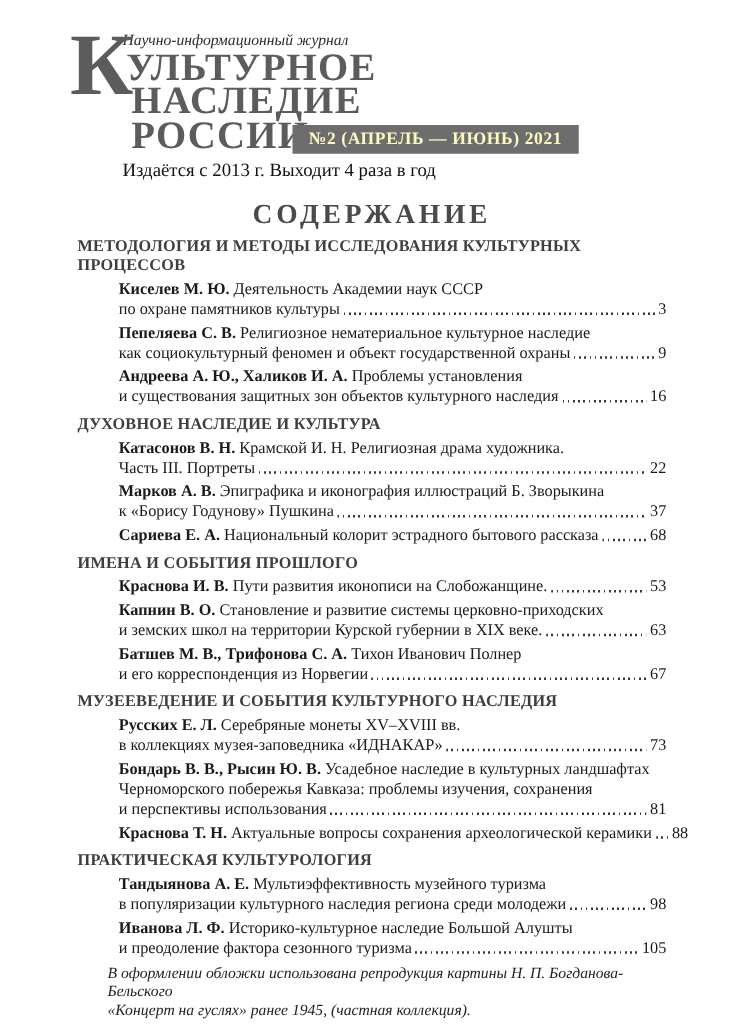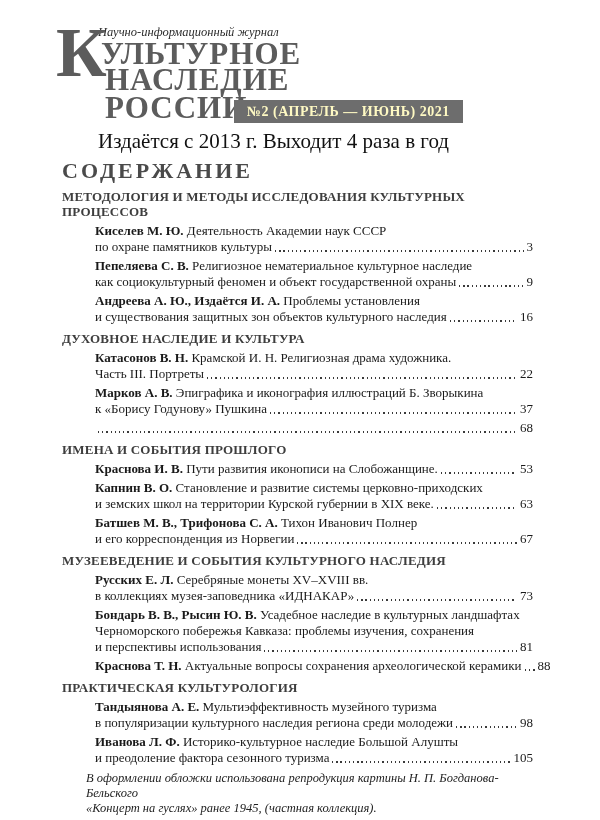--- a/index.html
+++ b/index.html
@@ -33,25 +33,25 @@
   .issue-badge {
     position:absolute; left:172px; top:77px;
     height:23px; line-height:23px; padding:0 13px;
     background:#6d6d6d; color:#fef9c3;
     font-size:14px; font-weight:bold; letter-spacing:0.5px;
     white-space:nowrap;
     text-align:center;
   }
   .pub-info {
     position:absolute; left:36px; top:106px;
-    font-size:21px; color:#111111;
+    font-size:15px; color:#111111;
   }
   
   .toc-title {
-    margin:10px 0 0; text-align:left;
+    margin:10px 0 0; text-align:center;
     font-size:22px; line-height:24px; font-weight:bold;
     letter-spacing:3px; color:#4a4a4a;
   }
   .toc-section { margin-top:6px; }
   .section-heading {
     font-size:13px; line-height:15px; font-weight:bold;
     color:#3e3e3e; letter-spacing:0.2px;
     margin:6px 0 4px;
   }
   .entry { margin:0 0 3px 33px; font-size:13px; line-height:16px; }
@@ -101,21 +101,21 @@
         </div>
         <div class="entry">
           <div class="entry-line"><span class="line-text"><span class="authors">Пепеляева С. В. </span>Религиозное нематериальное культурное наследие</span></div>
           <div class="entry-line leader-row">
             <span class="line-text">как социокультурный феномен и объект государственной охраны</span>
             <span class="leader-fill"></span>
             <span class="page-num">9</span>
           </div>
         </div>
         <div class="entry">
-          <div class="entry-line"><span class="line-text"><span class="authors">Андреева А. Ю., Издаётся И. А. </span>Проблемы установления</span></div>
+          <div class="entry-line"><span class="line-text"><span class="authors">Андреева А. Ю., Халиков И. А. </span>Проблемы установления</span></div>
           <div class="entry-line leader-row">
             <span class="line-text">и существования защитных зон объектов культурного наследия</span>
             <span class="leader-fill"></span>
             <span class="page-num">16</span>
           </div>
         </div>
       </section>
       <section class="toc-section">
         <div class="section-heading">ДУХОВНОЕ НАСЛЕДИЕ И КУЛЬТУРА</div>
         <div class="entry">
@@ -129,20 +129,21 @@
         <div class="entry">
           <div class="entry-line"><span class="line-text"><span class="authors">Марков А. В. </span>Эпиграфика и иконография иллюстраций Б. Зворыкина</span></div>
           <div class="entry-line leader-row">
             <span class="line-text">к «Борису Годунову» Пушкина</span>
             <span class="leader-fill"></span>
             <span class="page-num">37</span>
           </div>
         </div>
         <div class="entry">
           <div class="entry-line leader-row">
+            <span class="line-text"><span class="authors">Сариева Е. А. </span>Национальный колорит эстрадного бытового рассказа</span>
             <span class="leader-fill"></span>
             <span class="page-num">68</span>
           </div>
         </div>
       </section>
       <section class="toc-section">
         <div class="section-heading">ИМЕНА И СОБЫТИЯ ПРОШЛОГО</div>
         <div class="entry">
           <div class="entry-line leader-row">
             <span class="line-text"><span class="authors">Краснова И. В. </span>Пути развития иконописи на Слобожанщине.</span>

